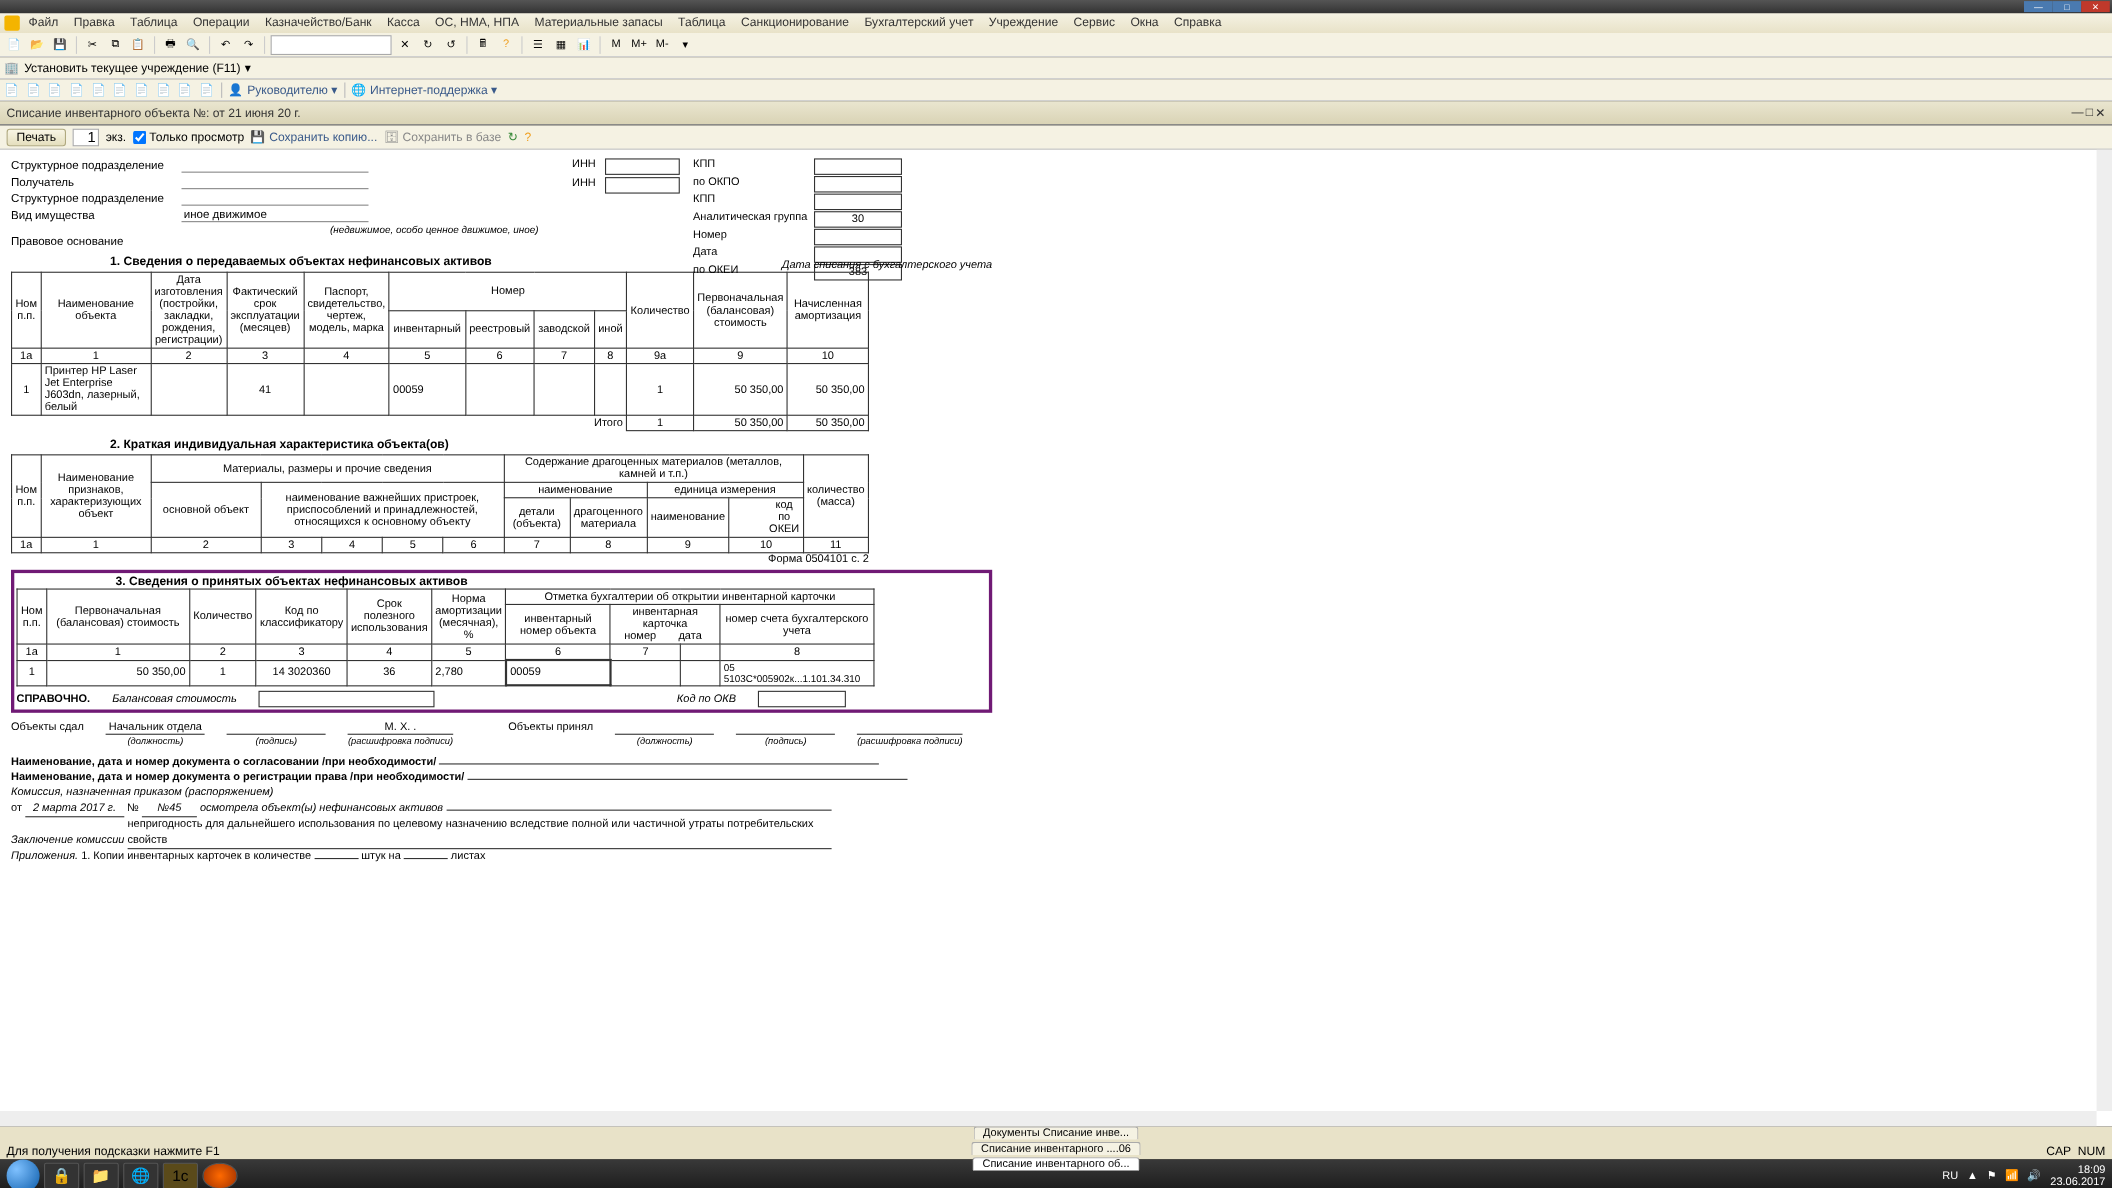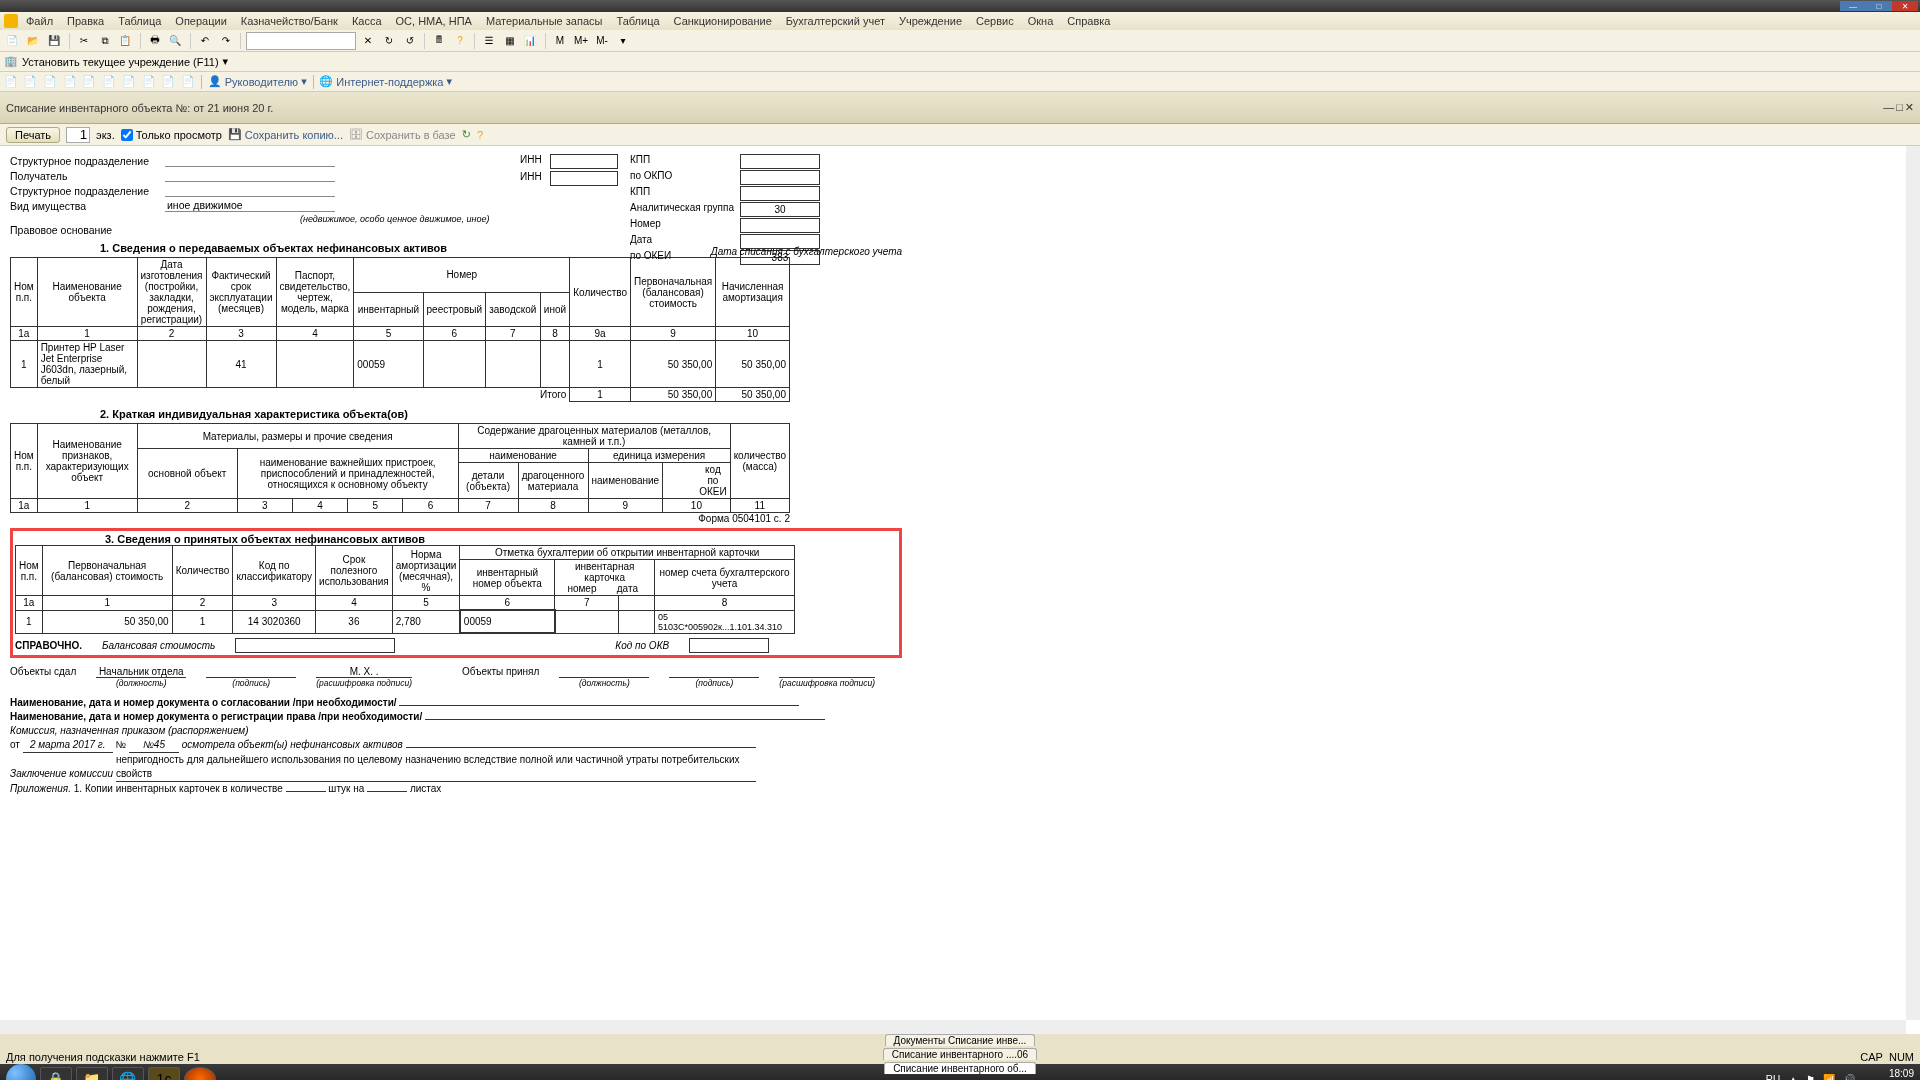--- a/index.html
+++ b/index.html
@@ -9,37 +9,37 @@
 .wb.min{background:#4a7ab0;} .wb.max{background:#4a7ab0;} .wb.close{background:#c0392b;}
 .menubar { background: linear-gradient(#f5f2e3,#e8e2c8); height:18px; display:flex; align-items:center; padding:0 4px; gap:2px; font-size:11px; color:#333;}
 .menubar span { padding:1px 6px; }
 .toolbar1 { background:#f5f2e3; height:22px; display:flex; align-items:center; padding:0 4px; gap:3px; border-bottom:1px solid #ccc;}
 .toolbar1 .tbtn { width:18px; height:18px; border:1px solid transparent; display:inline-flex; align-items:center; justify-content:center; font-size:10px;}
 .toolbar1 .sep { width:1px; height:16px; background:#ccc; margin:0 2px;}
 .toolbar1 .combo { width:110px; height:18px; background:#fff; border:1px solid #aaa; display:flex; align-items:center;}
 .toolbar2 { background:#f5f2e3; height:20px; display:flex; align-items:center; padding:0 4px; gap:4px; border-bottom:1px solid #ccc;}
 .toolbar3 { background:#f5f2e3; height:20px; display:flex; align-items:center; padding:0 4px; gap:6px; border-bottom:1px solid #ccc;}
 .toolbar3 .link { color:#3a5a8a; display:inline-flex; align-items:center; gap:3px;}
-.doc-tab { background:linear-gradient(#eae6d0,#d9d3b5); height:32px; display:flex; align-items:center; padding:0 6px; font-size:11px; color:#333; border-bottom:1px solid #aaa; justify-content:space-between;}
+.doc-tab { background:linear-gradient(#eae6d0,#d9d3b5); height:22px; display:flex; align-items:center; padding:0 6px; font-size:11px; color:#333; border-bottom:1px solid #aaa; justify-content:space-between;}
 .doc-toolbar { background:#f5f2e3; height:22px; display:flex; align-items:center; padding:0 6px; gap:6px; border-bottom:1px solid #ccc;}
 .doc-toolbar .btn { border:1px solid #b0a97f; background:linear-gradient(#f8f5e6,#e5dfbe); padding:1px 8px; border-radius:3px; font-size:11px;}
 .doc-toolbar .num { width:24px; height:16px; border:1px solid #aaa; background:#fff; text-align:right; padding-right:2px;}
 .doc-toolbar .chk { display:inline-flex; align-items:center; gap:3px;}
 .doc-toolbar .chk input{width:12px;height:12px;}
 .doc-toolbar .link{ color:#3a5a8a; display:inline-flex; align-items:center; gap:3px;}
 .content { background:#fff; height: calc(1080px - 12px - 18px - 22px - 20px - 20px - 18px - 22px - 14px - 16px - 30px); overflow:auto; position:relative; padding:8px 10px;}
 .form-row { display:flex; align-items:center; font-size:10.5px; margin-bottom:2px;}
 .form-row .lbl { width:155px; }
 .form-row .val { width:170px; border-bottom:1px solid #888; min-height:13px; padding-left:2px;}
 .box { border:1px solid #333; min-width:68px; height:15px; display:inline-block; text-align:center; font-size:10px; line-height:14px;}
 table.doc { border-collapse:collapse; font-size:10px; }
 table.doc td, table.doc th { border:1px solid #333; padding:1px 3px; text-align:center; vertical-align:middle; }
 table.doc th { font-weight:normal; }
 .section-title { font-weight:bold; font-size:11px; margin:6px 0 3px 90px;}
-.highlight { border:3px solid #ef4444; padding:2px; margin-top:4px;}
+.highlight { border:3px solid #701a75; padding:2px; margin-top:4px;}
 .small-note { font-size:9px; font-style:italic;}
 .tabs-bottom { background:#e8e2c8; height:16px; display:flex; align-items:center; font-size:10px; padding:0 4px; gap:2px;flex-direction:column;}
 .tabs-bottom .tab { background:#f5f2e3; border:1px solid #aaa; border-bottom:none; padding:0 8px; border-radius:3px 3px 0 0;}
 .tabs-bottom .tab.active { background:#fff;}
 .statusbar { background:#e8e2c8; height:14px; font-size:11px; padding:0 6px; display:flex; align-items:center; justify-content:space-between;}
 .taskbar { background:linear-gradient(#393939,#1a1a1a); height:30px; display:flex; align-items:center; justify-content:space-between; padding:0 6px;}
 .taskbar .start { display:flex; gap:4px; align-items:center;}
 .taskbar .start .orb { width:30px; height:30px; border-radius:50%; background:radial-gradient(circle at 30% 30%,#7fc1ff,#0a5aa8);}
 .taskbar .start .app { width:32px; height:24px; background:#333; border:1px solid #555; border-radius:2px; display:flex;align-items:center;justify-content:center;font-size:14px;}
 .taskbar .tray { color:#fff; font-size:10px; display:flex; align-items:center; gap:8px;}

